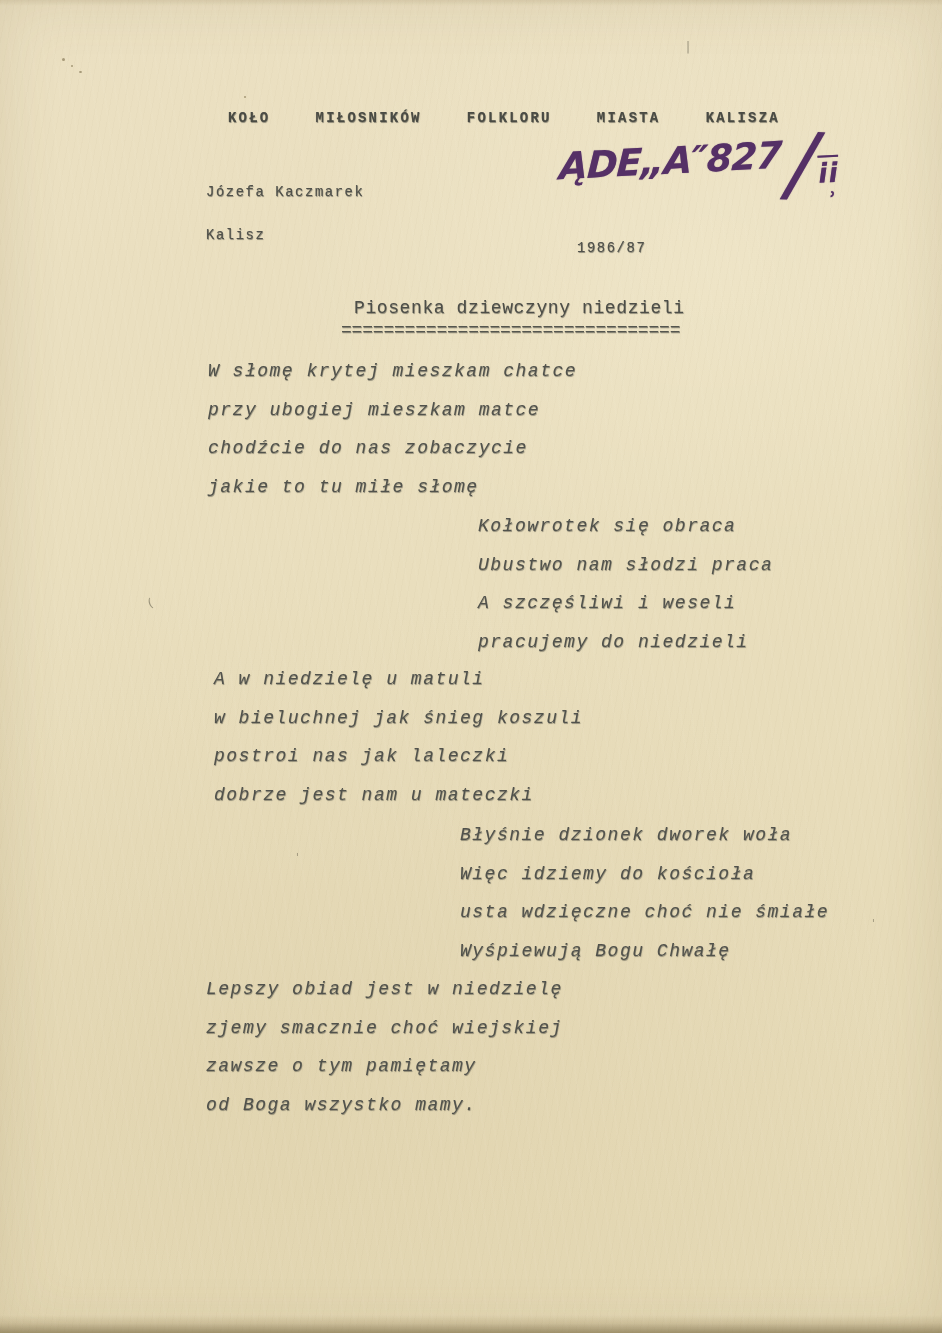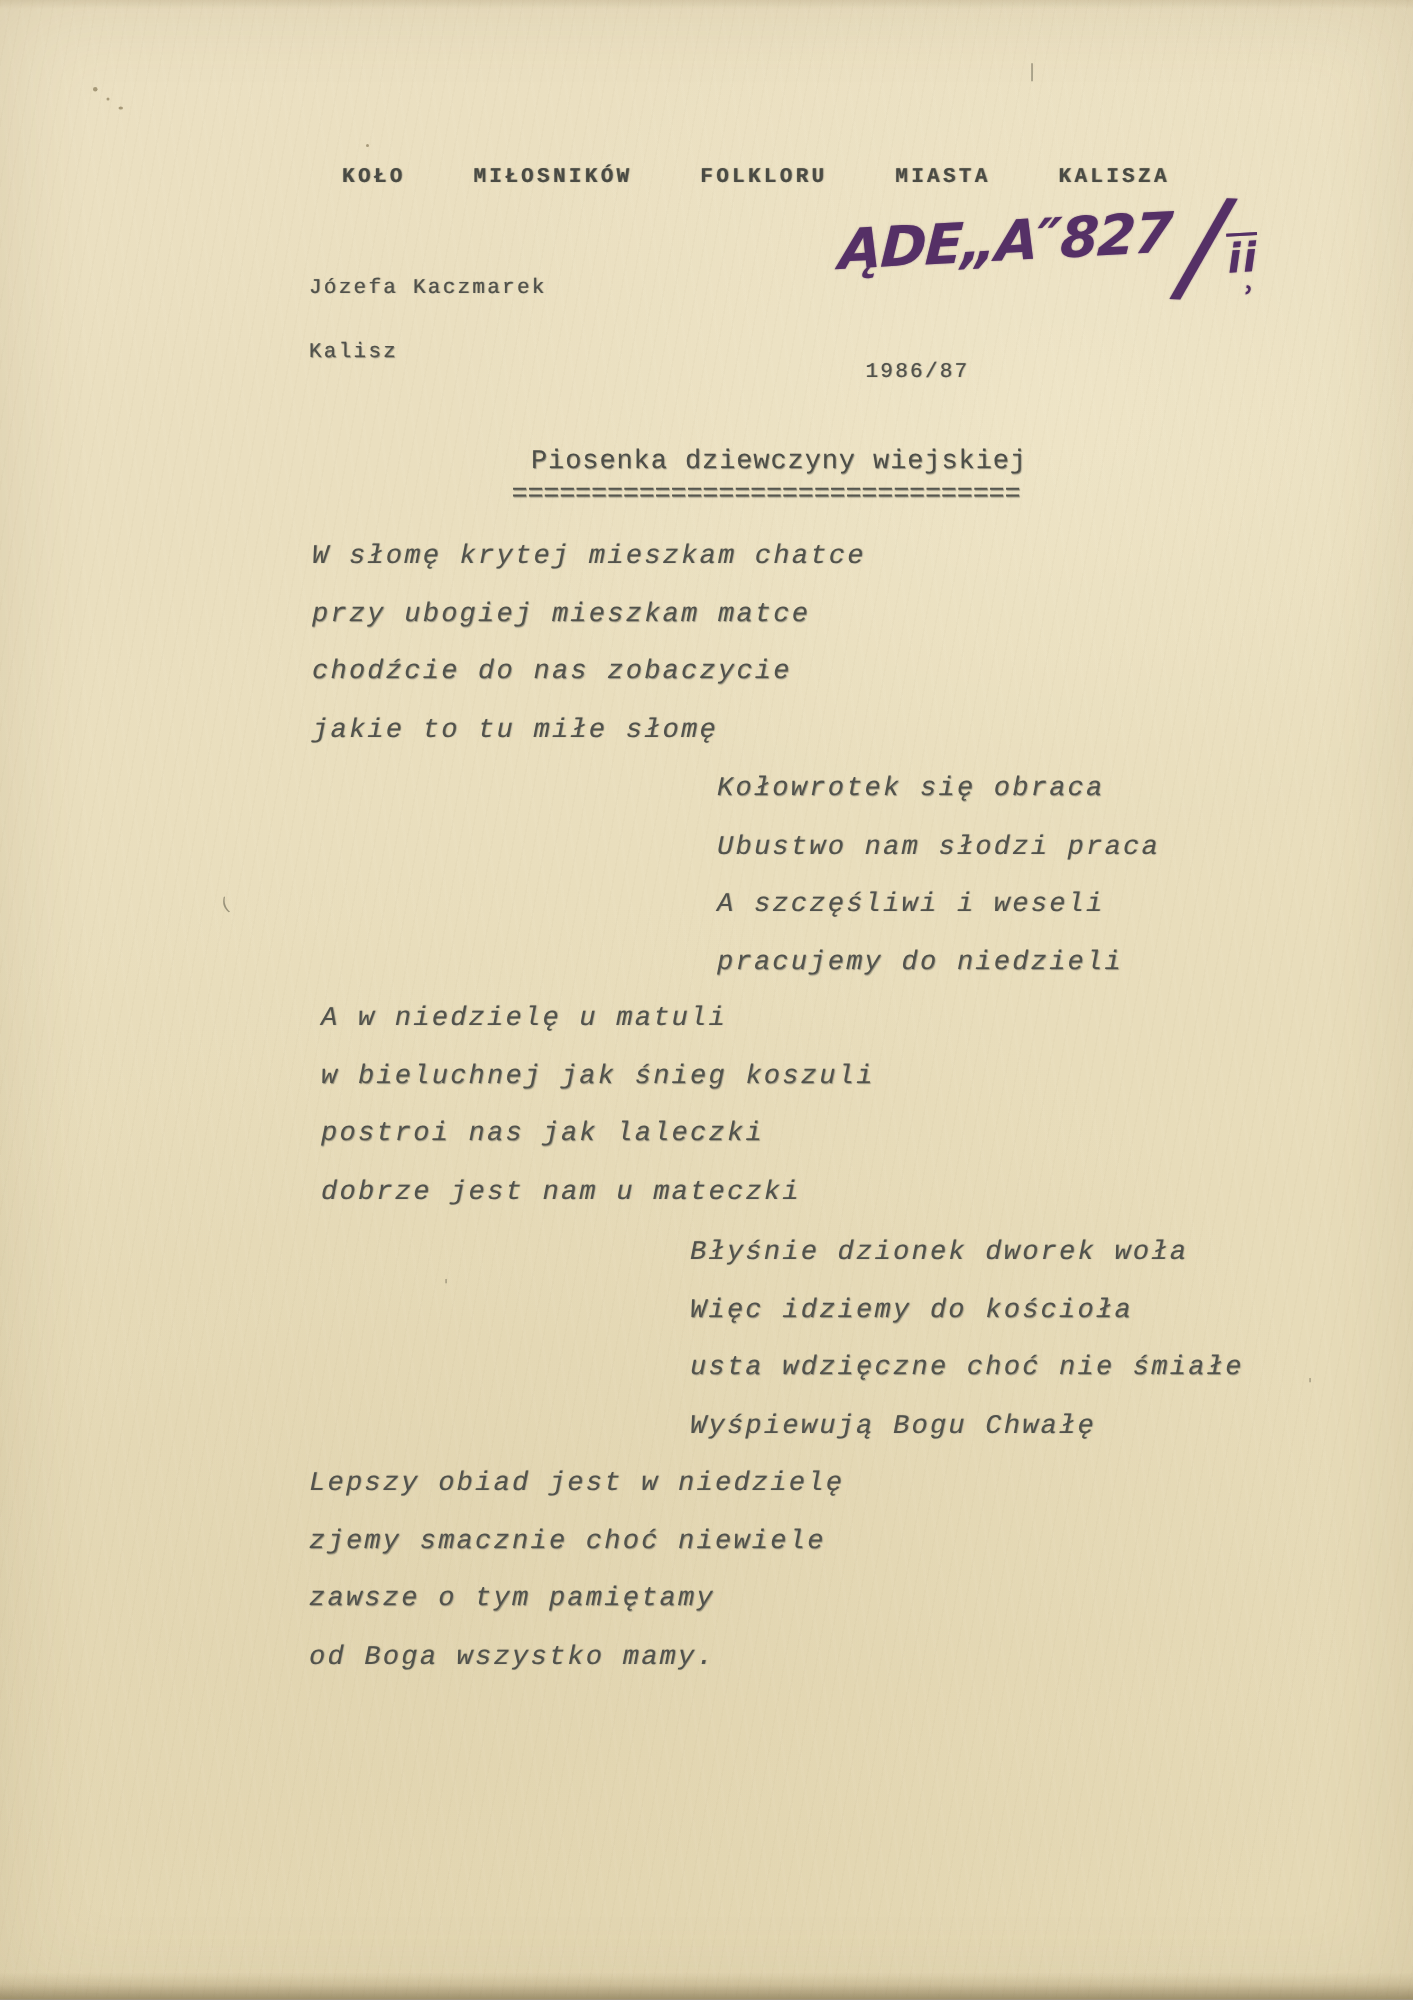--- a/index.html
+++ b/index.html
@@ -130,21 +130,21 @@
   <div class="typed city">Kalisz</div>
   <div class="typed year">1986/87</div>
 
   <div class="annotation">
     <span class="hw-code">ĄDE„A″827</span>
     <span class="hw-slash">/</span>
     <span class="hw-numeral">ii</span>
   </div>
 
   <div class="title-block">
-    <div class="title">Piosenka dziewczyny wiejskiej</div>
+    <div class="title">Piosenka dziewczyny niedzieli</div>
   </div>
   <div class="title-underline">================================</div>
 
   <div class="stanza s1">
     <div class="line">W słomę krytej mieszkam chatce</div>
     <div class="line">przy ubogiej mieszkam matce</div>
     <div class="line">chodźcie do nas zobaczycie</div>
     <div class="line">jakie to tu miłe słomę</div>
   </div>
 
@@ -164,21 +164,21 @@
 
   <div class="stanza s4">
     <div class="line">Błyśnie dzionek dworek woła</div>
     <div class="line">Więc idziemy do kościoła</div>
     <div class="line">usta wdzięczne choć nie śmiałe</div>
     <div class="line">Wyśpiewują Bogu Chwałę</div>
   </div>
 
   <div class="stanza s5">
     <div class="line">Lepszy obiad jest w niedzielę</div>
-    <div class="line">zjemy smacznie choć niewiele</div>
+    <div class="line">zjemy smacznie choć wiejskiej</div>
     <div class="line">zawsze o tym pamiętamy</div>
     <div class="line">od Boga wszystko mamy.</div>
   </div>
 
   <div class="speck" style="left:62px;top:58px;width:3px;height:3px;"></div>
   <div class="speck" style="left:71px;top:65px;width:2px;height:2px;"></div>
   <div class="speck" style="left:79px;top:71px;width:3px;height:2px;"></div>
   <div class="speck" style="left:244px;top:96px;width:2px;height:2px;"></div>
   <div class="mark" style="left:148px;top:596px;transform:rotate(-18deg);">(</div>
   <div class="mark" style="left:686px;top:40px;">|</div>

